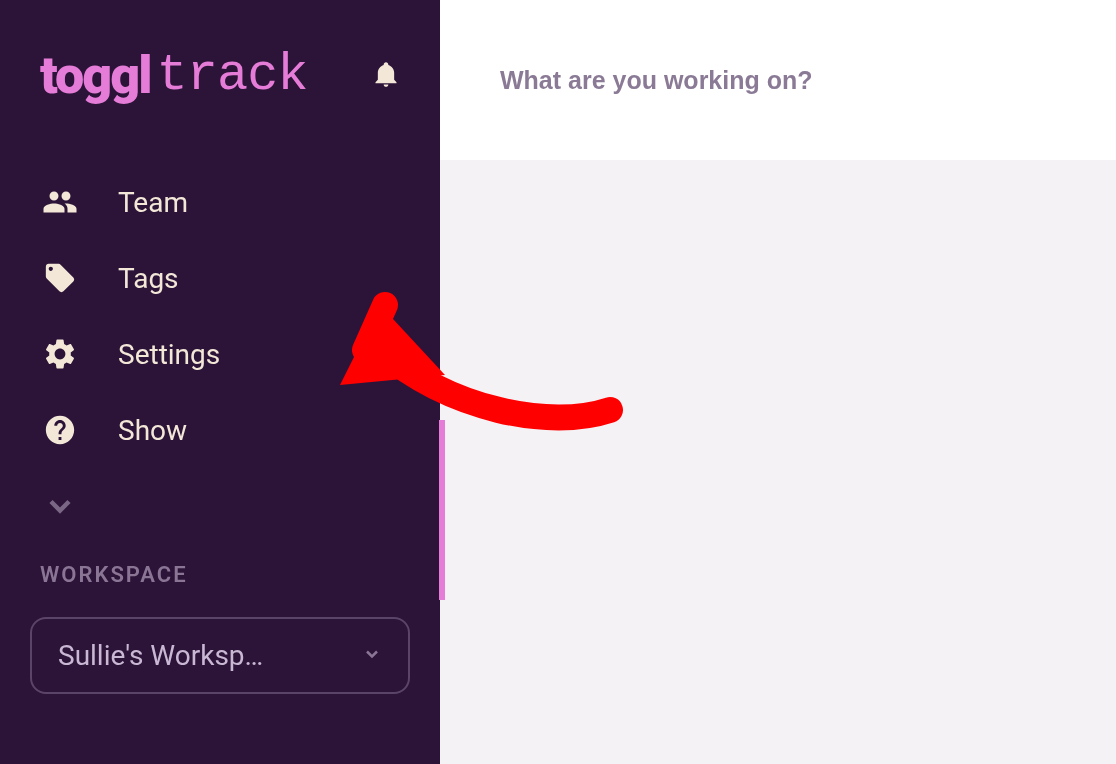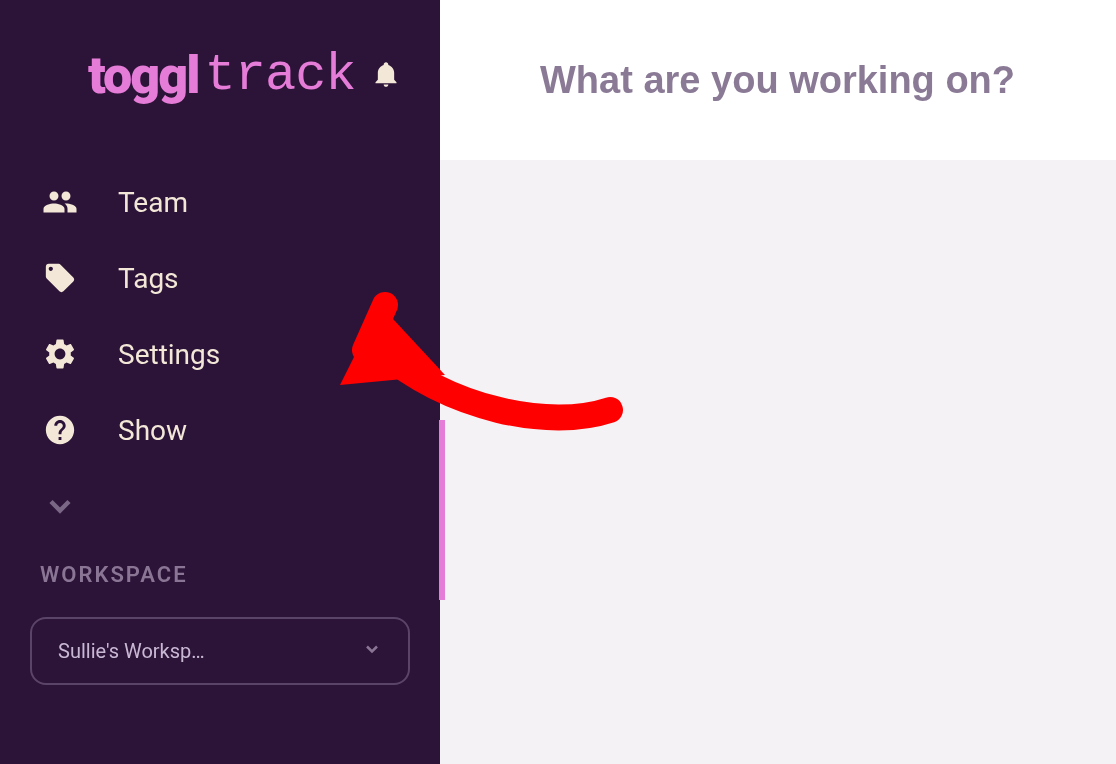--- a/index.html
+++ b/index.html
@@ -22,21 +22,20 @@
       display: flex;
       flex-direction: column;
       padding-top: 50px;
     }
     .sidebar-header {
       display: flex;
       align-items: center;
       justify-content: space-between;
       padding: 0 40px 0 40px;
       margin-bottom: 80px;
-      margin-left: 48px;
     }
     .logo {
       display: flex;
       align-items: center;
       gap: 4px;
     }
     .logo-text-1 {
       font-size: 52px;
       font-weight: 900;
       color: #e57cd8;
@@ -101,21 +100,21 @@
     .workspace-selector {
       border: 2px solid #5a4468;
       border-radius: 16px;
       padding: 20px 26px;
       display: flex;
       align-items: center;
       justify-content: space-between;
       cursor: pointer;
     }
     .workspace-name {
-      font-size: 20px;
+      font-size: 28px;
       color: #c9b8d4;
       white-space: nowrap;
       overflow: hidden;
       text-overflow: ellipsis;
     }
     .workspace-chevron {
       color: #8a7595;
       margin-left: 12px;
     }
     .main {
@@ -125,28 +124,27 @@
       position: relative;
     }
     .topbar {
       background: #ffffff;
       height: 160px;
       display: flex;
       align-items: center;
       padding: 0 60px;
     }
     .prompt-input {
-      font-size: 38px;
+      font-size: 25px;
       font-weight: 600;
       color: #701a75;
       border: none;
       outline: none;
       background: transparent;
       width: 100%;
-      margin-left: 40px;
     }
     .prompt-input::placeholder {
       color: #8a7a96;
     }
     .pink-line {
       position: absolute;
       left: -1px;
       top: 420px;
       width: 6px;
       height: 180px;

